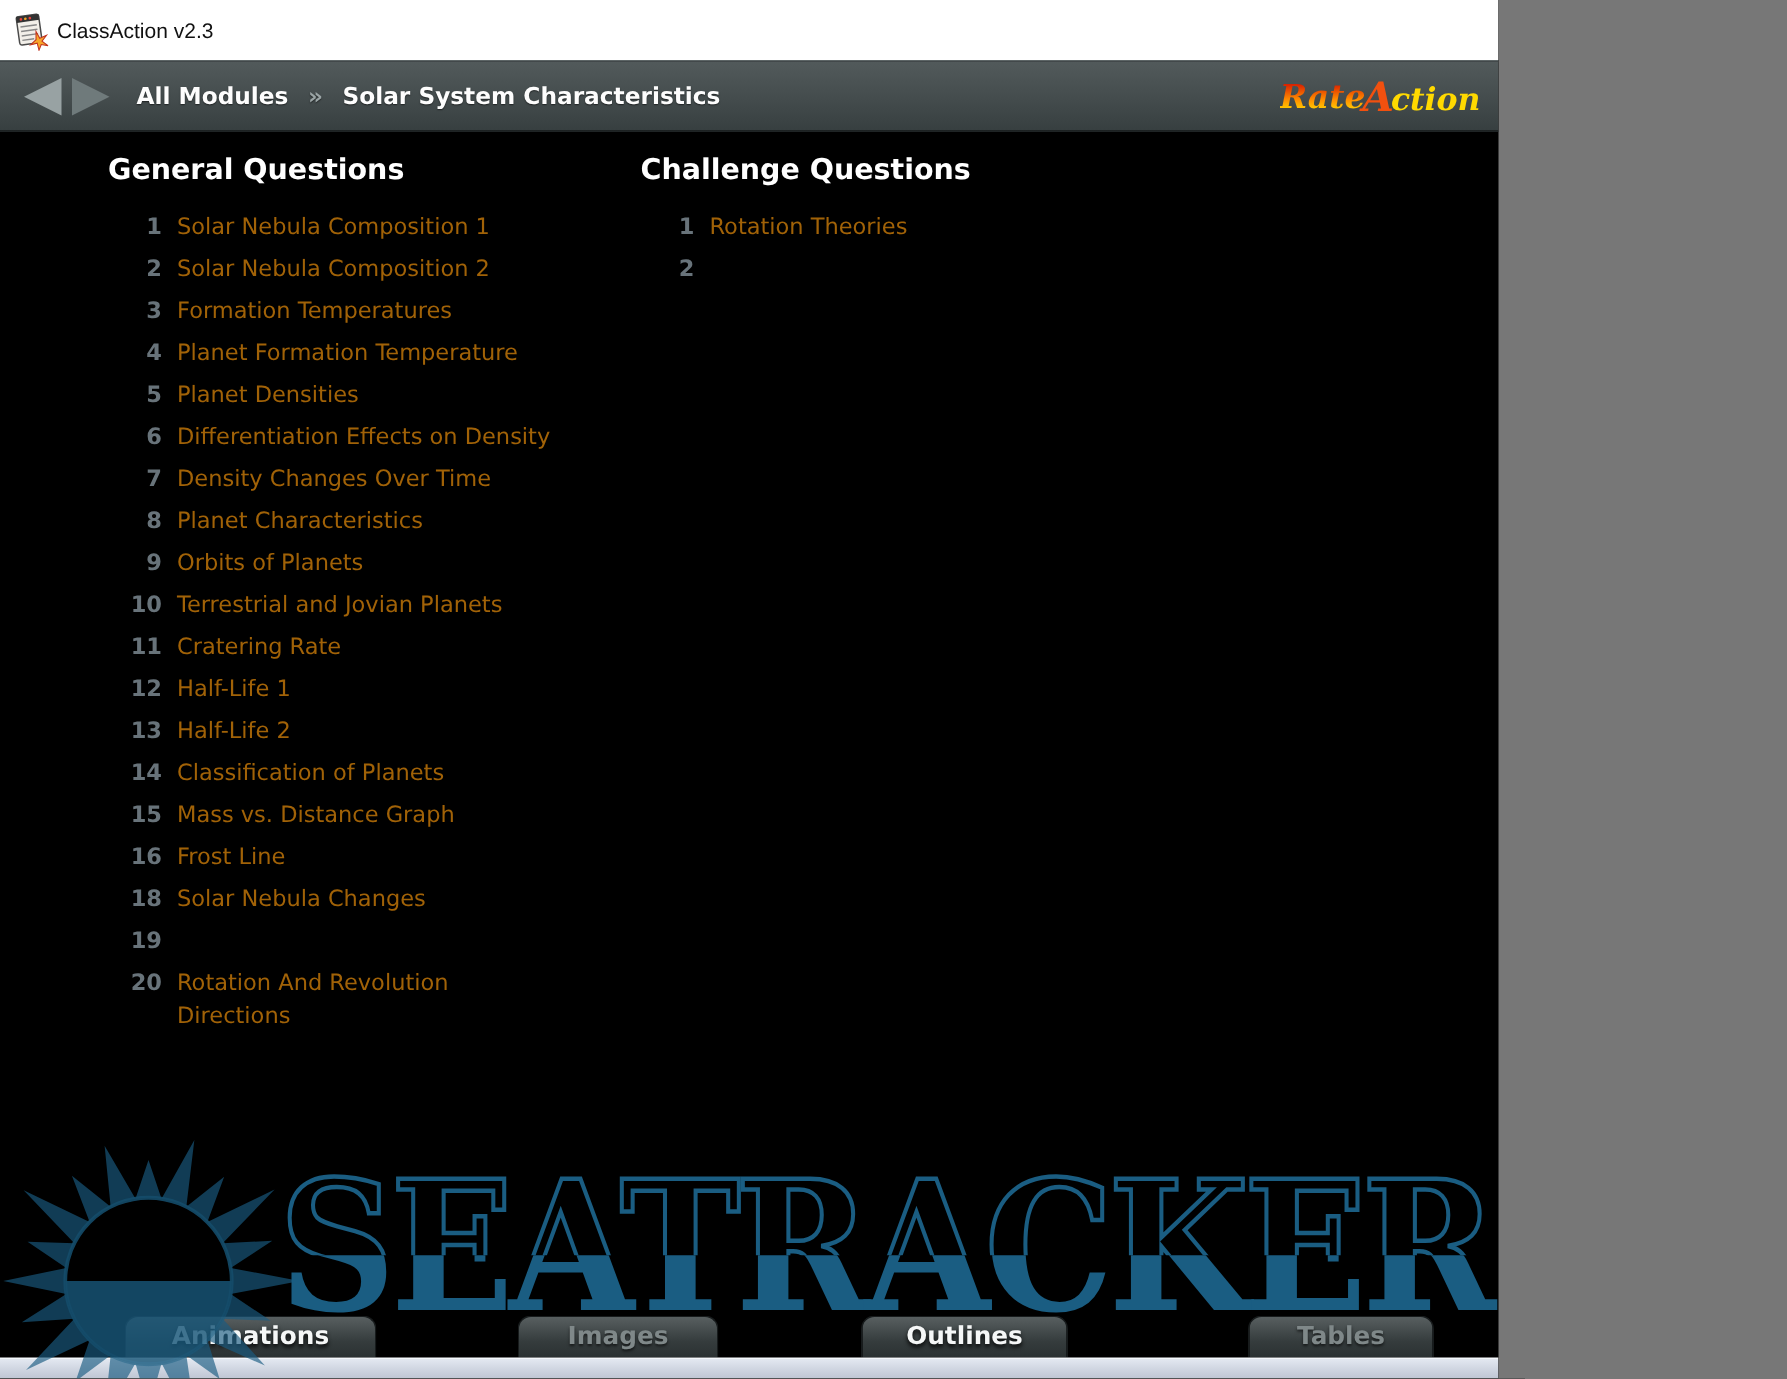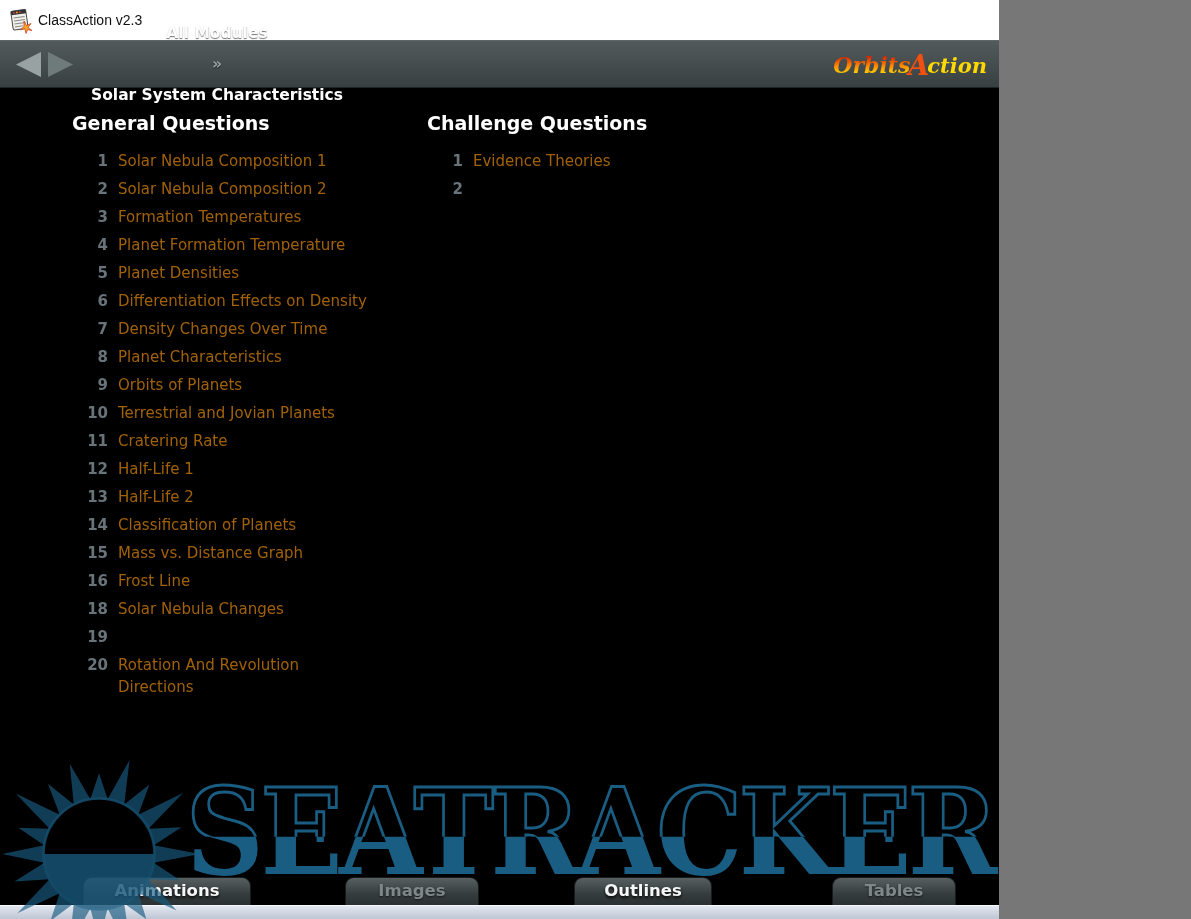--- a/index.html
+++ b/index.html
@@ -18,34 +18,34 @@
   .btn-min { left:992px; } .btn-max { left:1062px; } .btn-close { left:1134px; }
 
   
   .navbar { position:absolute; left:0; top:40px; width:100%; height:48px; box-sizing:border-box;
     background:linear-gradient(180deg,#525a5b 0%,#454d4e 50%,#373f40 100%);
     border-top:1px solid #5d6566; border-bottom:1px solid #1f2425;
     display:flex; align-items:center; }
   .nav-arrows { display:flex; align-items:center; margin-left:14px; gap:3px; }
   .nav-arrow { display:block; cursor:pointer; }
   .breadcrumb { margin-left:16px; display:flex; align-items:center; gap:13px;
-    font-size:15.5px; font-weight:bold; color:#fdfdfd; text-shadow:0 1px 1px rgba(0,0,0,.55);flex-direction:column; }
+    font-size:15.5px; font-weight:bold; color:#fdfdfd; text-shadow:0 1px 1px rgba(0,0,0,.55); }
   .crumb-root { cursor:pointer; }
   .crumb-sep { color:#9aa4a5; font-weight:bold; }
 
   .logo { position:absolute; right:12px; top:44px; height:42px; display:flex; align-items:center;
     font-family:"DejaVu Serif",serif; font-style:italic; font-weight:bold; }
   .logo-class { font-size:22px;
     background:linear-gradient(180deg,#d81e00 15%,#ff8c00 55%,#ffd800 85%);
     -webkit-background-clip:text; background-clip:text; color:transparent; }
   .logo-a { font-size:27px; color:#f1500f; margin-left:-2px; line-height:1; }
   .logo-ction { font-size:21px; color:#ffd900; margin-left:-2px; }
 
   
-  .section { position:absolute; top:112px;text-decoration:underline; }
+  .section { position:absolute; top:102px;text-decoration:underline; }
   .section-general { left:72px; width:345px; }
   .section-challenge { left:427px; width:380px; }
   .section-title { font-size:19px; font-weight:bold; color:#ffffff; margin:0 0 16px 0; }
   .qlist { list-style:none; margin:0; padding:0; }
   .qlist li { display:flex; margin-bottom:6px; line-height:22px; font-size:15px; cursor:pointer; }
   .qnum { width:36px; min-width:36px; text-align:right; padding-right:10px;
     font-weight:bold; color:#68737a; }
   .qlabel { color:#a16207; max-width:258px; }
 
   
@@ -128,21 +128,21 @@
         <polygon points="2,1 27,13.5 2,26" fill="#6f7a7b"></polygon>
       </svg>
     </span>
     <span class="breadcrumb">
       <span class="crumb-root">All Modules</span>
       <span class="crumb-sep">»</span>
       <span class="crumb-current">Solar System Characteristics</span>
     </span>
   </div>
   <span class="logo">
-    <span class="logo-class">Orbits</span>
+    <span class="logo-class">Rate</span>
       <span class="logo-a">A</span>
       <span class="logo-ction">ction</span>
   </span>
 
   <div class="section section-general">
     <h2 class="section-title">General Questions</h2>
     <ul class="qlist">
 
         <li>
           <span class="qnum">1</span>
@@ -240,21 +240,21 @@
         </li>
       </ul>
   </div>
 
   <div class="section section-challenge">
     <h2 class="section-title">Challenge Questions</h2>
     <ul class="qlist">
 
         <li>
           <span class="qnum">1</span>
-          <span class="qlabel">Evidence Theories</span>
+          <span class="qlabel">Rotation Theories</span>
         </li>
 
         <li>
           <span class="qnum">2</span>
         </li>
       </ul>
   </div>
 
   <div class="tab tab-animations tab-enabled">Animations</div>
   <div class="tab tab-images tab-disabled">Images</div>

